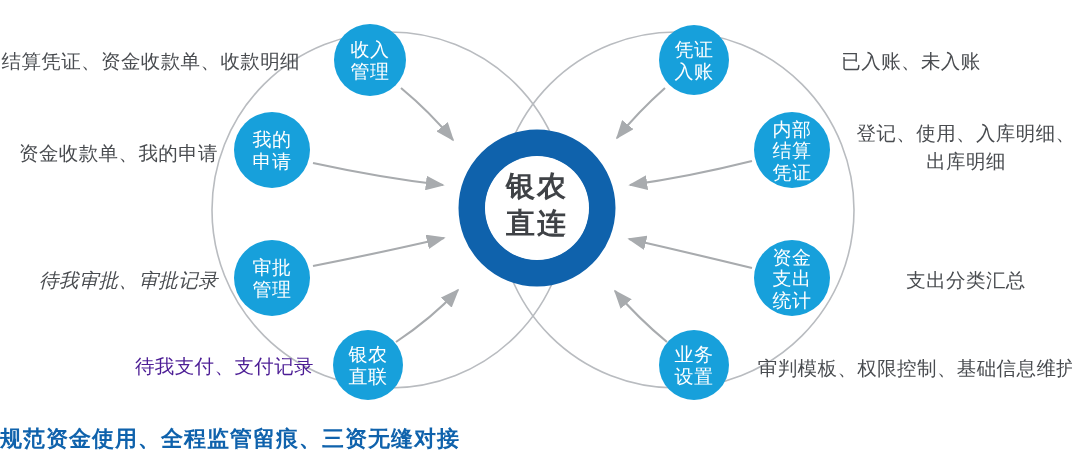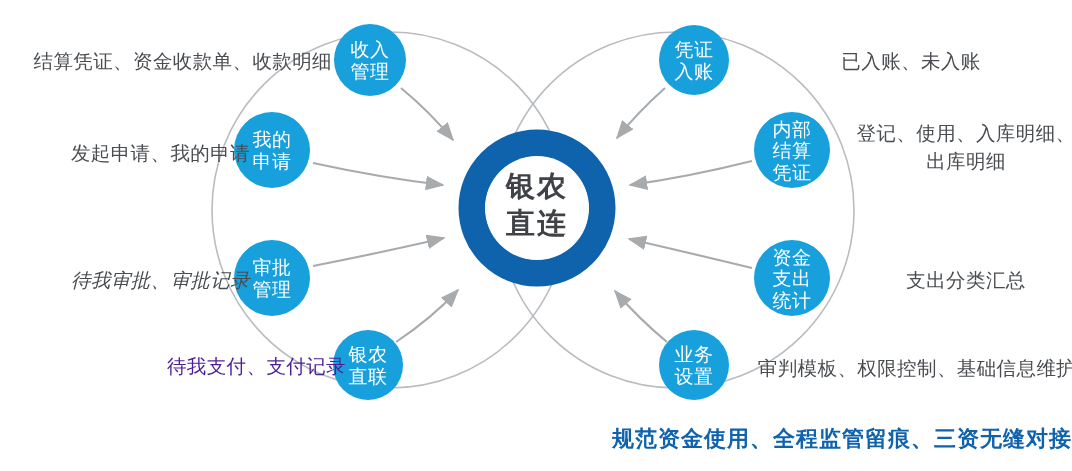--- a/index.html
+++ b/index.html
@@ -38,27 +38,27 @@
   }
   .side-text {
     position: absolute;
     font-size: 19.5px;
     color: #494c50;
     line-height: 1.45;
     letter-spacing: 0.4px;
     white-space: pre-line;
   }
   .side-text.right { text-align: center; }
-  .side-text.left  { text-align: right; margin-left: 32px; }
+  .side-text.left  { text-align: right; }
   #footer-caption {
     position: absolute;
     left: 0;
     right: 0;
     top: 424px;
-    text-align: right;
+    text-align: left;
     font-size: 22px;
     font-weight: 700;
     letter-spacing: 1px;
   }
 </style>
 </head>
 <body>
 
 <div id="canvas" style="background: rgb(255, 255, 255);">
 
@@ -133,21 +133,21 @@
         <g>
           <circle cx="694" cy="365" r="35" fill="#17a0db"></circle>
           <text class="node-label" x="694" y="361.25" text-anchor="middle" fill="#ffffff" font-family="'DejaVu Sans','Liberation Sans',sans-serif">业务</text>
           <text class="node-label" x="694" y="382.75" text-anchor="middle" fill="#ffffff" font-family="'DejaVu Sans','Liberation Sans',sans-serif">设置</text>
         </g>
       </g>
   </svg>
 
   <div id="side-texts">
       <div class="side-text left" style="left: 0px; top: 48px; width: 300px; color: rgb(73, 76, 80);">结算凭证、资金收款单、收款明细</div>
-      <div class="side-text left" style="left: 0px; top: 140px; width: 218px; color: rgb(73, 76, 80);">发起申请、我的申请</div>
+      <div class="side-text left" style="left: 0px; top: 140px; width: 218px; color: rgb(73, 76, 80);">资金收款单、我的申请</div>
       <div class="side-text left" style="left: 0px; top: 267px; width: 218px; color: rgb(73, 76, 80); font-style: italic;">待我审批、审批记录</div>
       <div class="side-text left" style="left: 96px; top: 353px; width: 218px; color: #4c1d95;">待我支付、支付记录</div>
       <div class="side-text right" style="left: 761px; top: 48px; width: 300px; color: rgb(73, 76, 80);">已入账、未入账</div>
       <div class="side-text right" style="left: 851px; top: 120px; width: 230px; color: rgb(73, 76, 80);">登记、使用、入库明细、
 出库明细</div>
       <div class="side-text right" style="left: 851px; top: 267px; width: 230px; color: rgb(73, 76, 80);">支出分类汇总</div>
       <div class="side-text right" style="left: 757px; top: 355px; width: 320px; color: rgb(73, 76, 80);">审判模板、权限控制、基础信息维护</div>
     </div>
 
   <div id="footer-caption" style="color: rgb(15, 98, 172);">规范资金使用、全程监管留痕、三资无缝对接</div>

